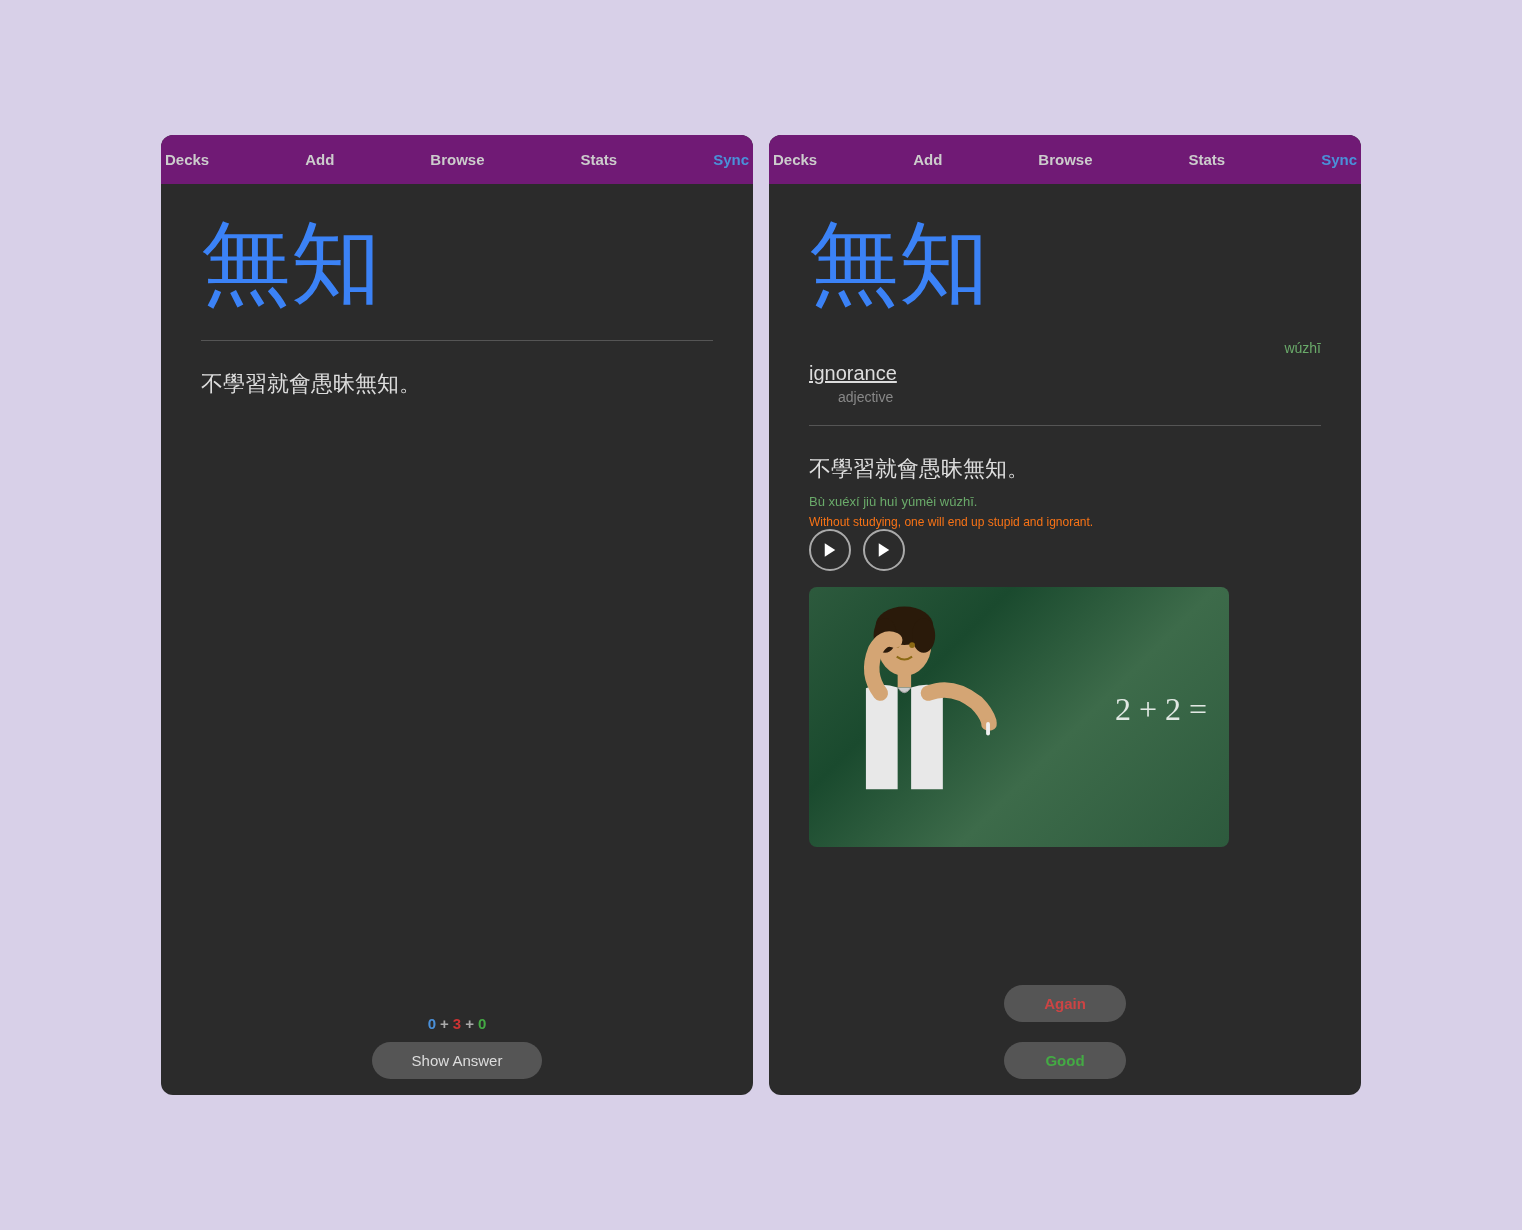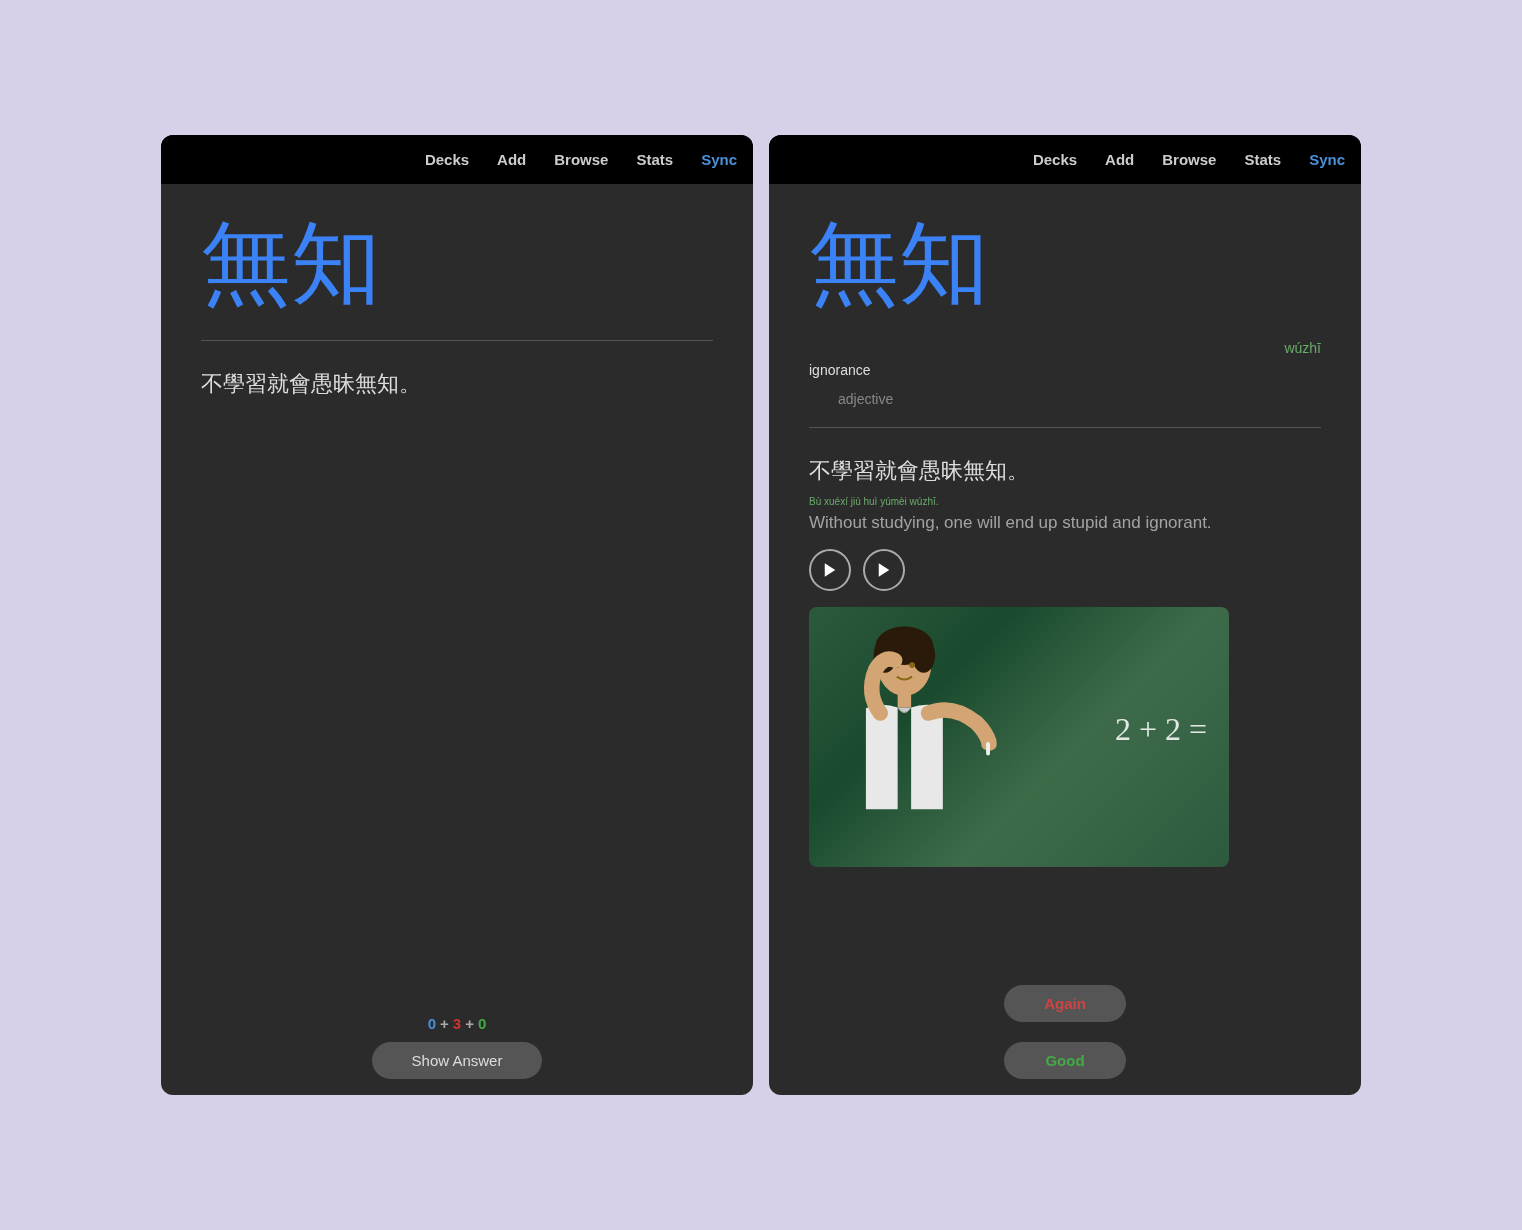--- a/index.html
+++ b/index.html
@@ -23,24 +23,24 @@
       border-radius: 12px;
       flex: 1;
       display: flex;
       flex-direction: column;
       min-height: 960px;
       overflow: hidden;
       position: relative;
     }
     .nav {
       display: flex;
-      justify-content: flex-end;
+      justify-content: space-between;
       gap: 28px;
-      padding: 16px 16px;
-      background-color: #000000;
+      padding: 16px 4px;
+      background-color: #701a75;
     }
     .nav-item {
       color: #cccccc;
       font-size: 15px;
       font-weight: 600;
       cursor: pointer;
       text-decoration: none;
     }
     .nav-item.active {
       color: #4a90d9;
@@ -69,38 +69,38 @@
       margin-top: 28px;
     }
     .pinyin {
       color: #6aaa6a;
       font-size: 14px;
       margin-bottom: 6px;
       text-align: right;
     }
     .definition {
       color: #dddddd;
-      font-size: 14px;
-      margin-bottom: 13px;
+      font-size: 20px;
+      margin-bottom: 4px;
+      text-decoration: underline;
     }
     .word-type {
       color: #888888;
       font-size: 14px;
       margin-bottom: 10px;
       margin-left: 29px;
     }
     .sentence-pinyin {
       color: #6aaa6a;
-      font-size: 10px;
+      font-size: 13px;
       margin-bottom: 6px;
     }
     .sentence-english {
-      color: #a3a3a3;
-      font-size: 17px;
-      margin-bottom: 16px;
+      color: #f97316;
+      font-size: 12px;
     }
     .audio-buttons {
       display: flex;
       gap: 12px;
       margin-bottom: 16px;
     }
     .play-btn {
       width: 42px;
       height: 42px;
       border-radius: 50%;

